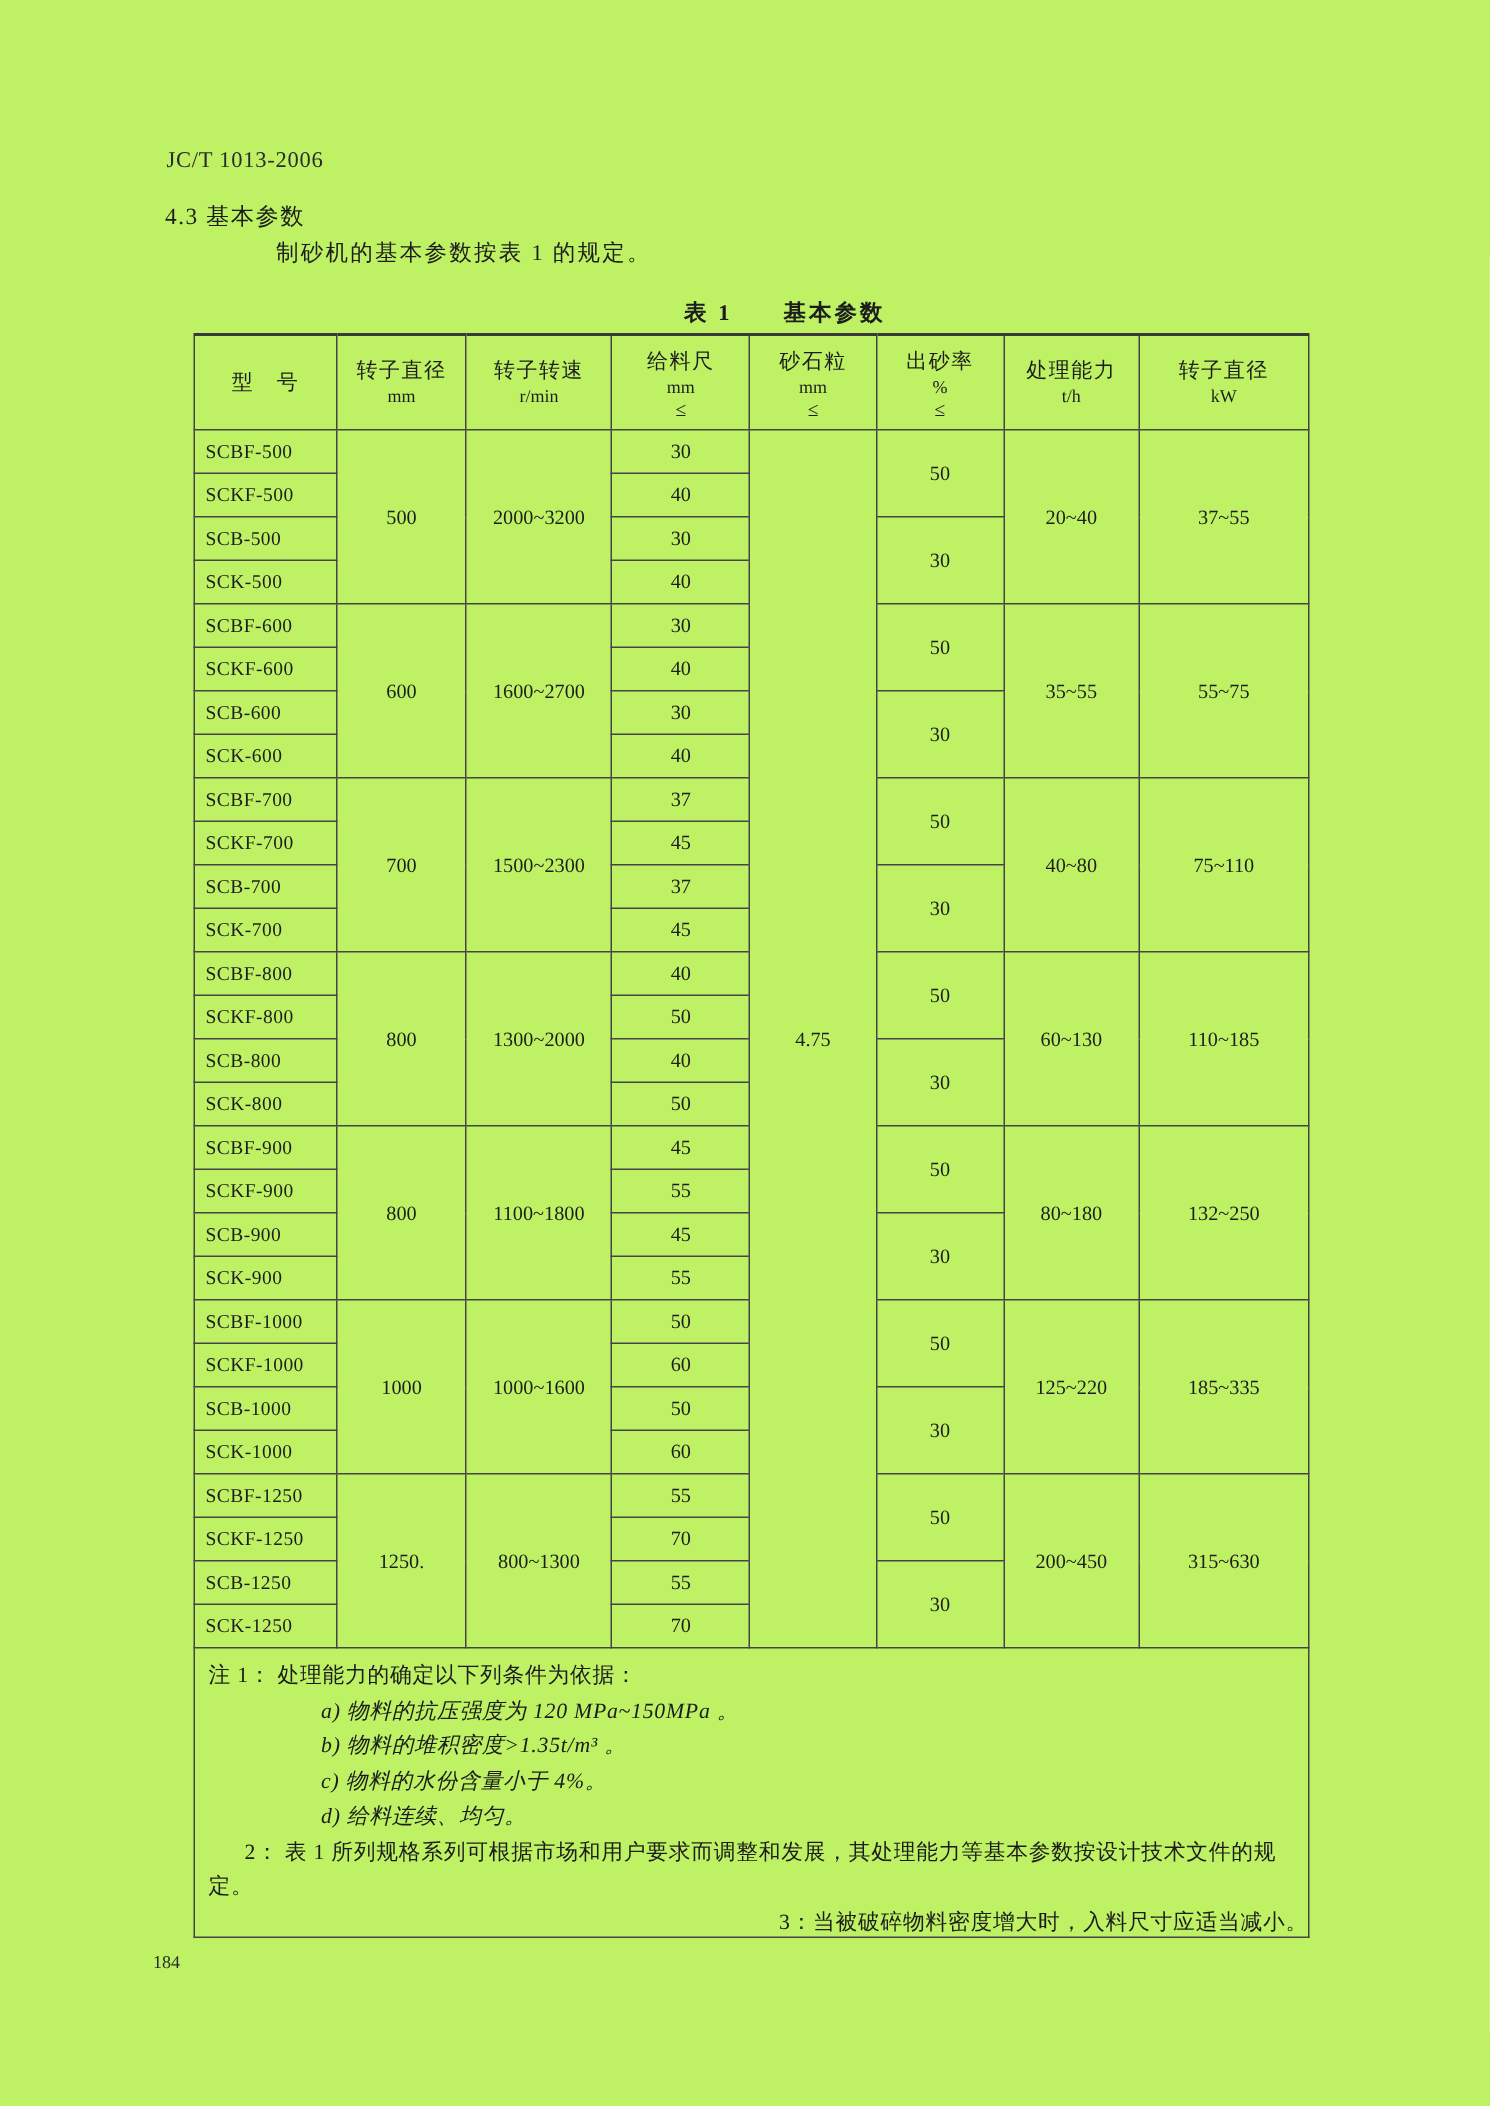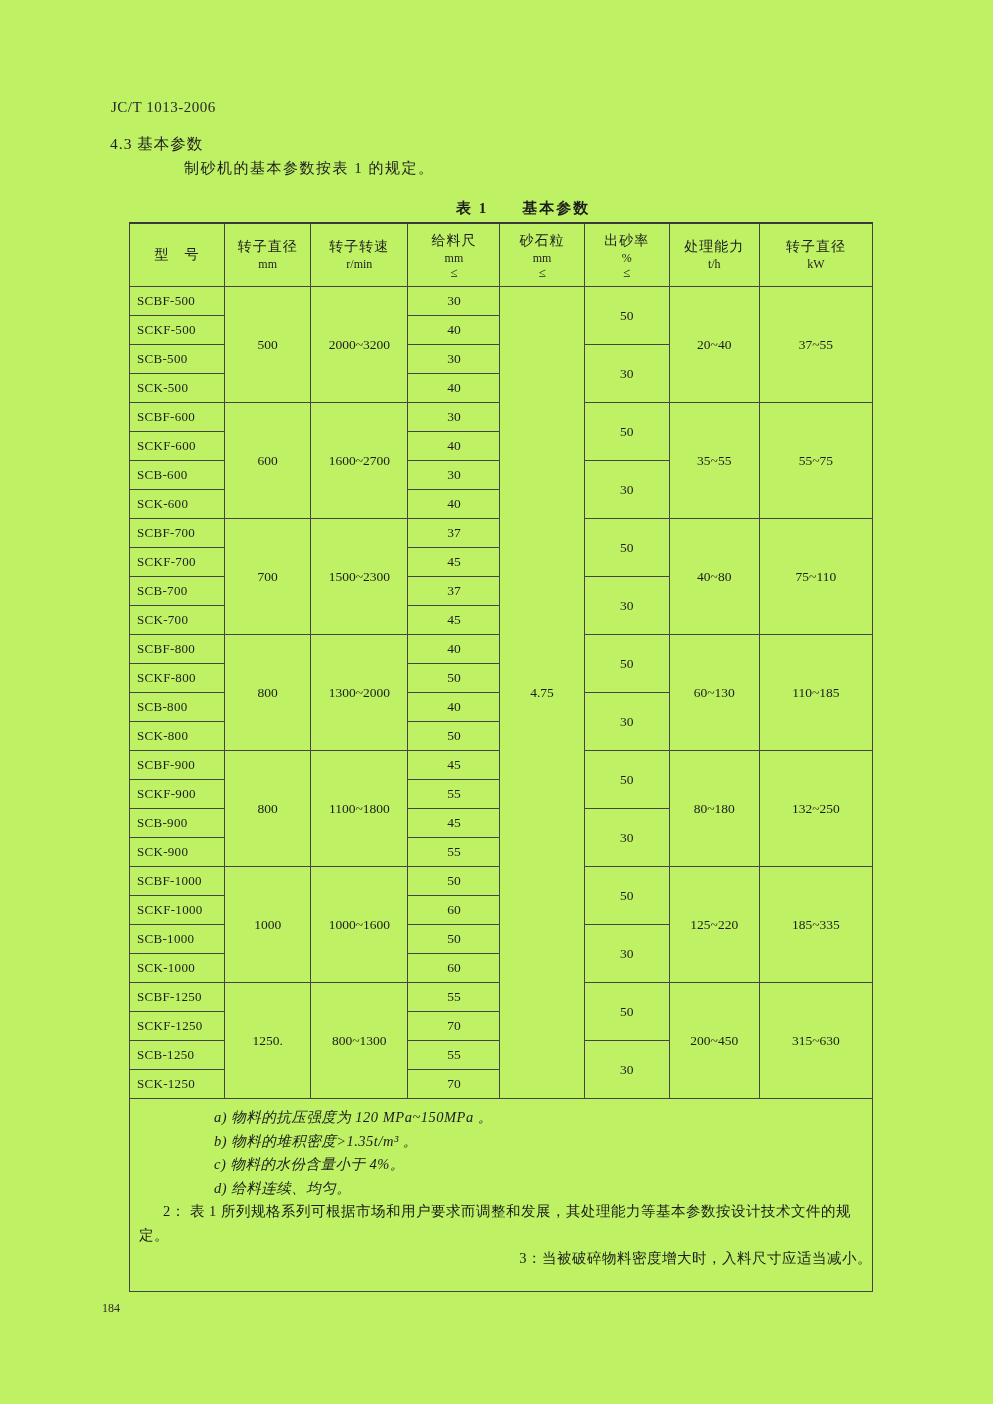--- a/index.html
+++ b/index.html
@@ -319,20 +319,21 @@
             <td rowspan="2">30</td>
           </tr>
           <tr>
             <td class="model">SCK-1250</td>
             <td>70</td>
           </tr>
         </tbody>
     </table>
 
     <div class="notes">
+        <div class="note-line style-head">注 1：  处理能力的确定以下列条件为依据：</div>
         <div class="note-line style-sub">a)   物料的抗压强度为 120 MPa~150MPa 。</div>
         <div class="note-line style-sub">b)   物料的堆积密度&gt;1.35t/m³ 。</div>
         <div class="note-line style-sub">c)   物料的水份含量小于 4%。</div>
         <div class="note-line style-sub">d)   给料连续、均匀。</div>
         <div class="note-line style-para">2：  表 1 所列规格系列可根据市场和用户要求而调整和发展，其处理能力等基本参数按设计技术文件的规定。</div>
         <div class="note-line style-num">3：当被破碎物料密度增大时，入料尺寸应适当减小。</div>
       </div>
   </div>
 
   <div class="page-number">184</div>

